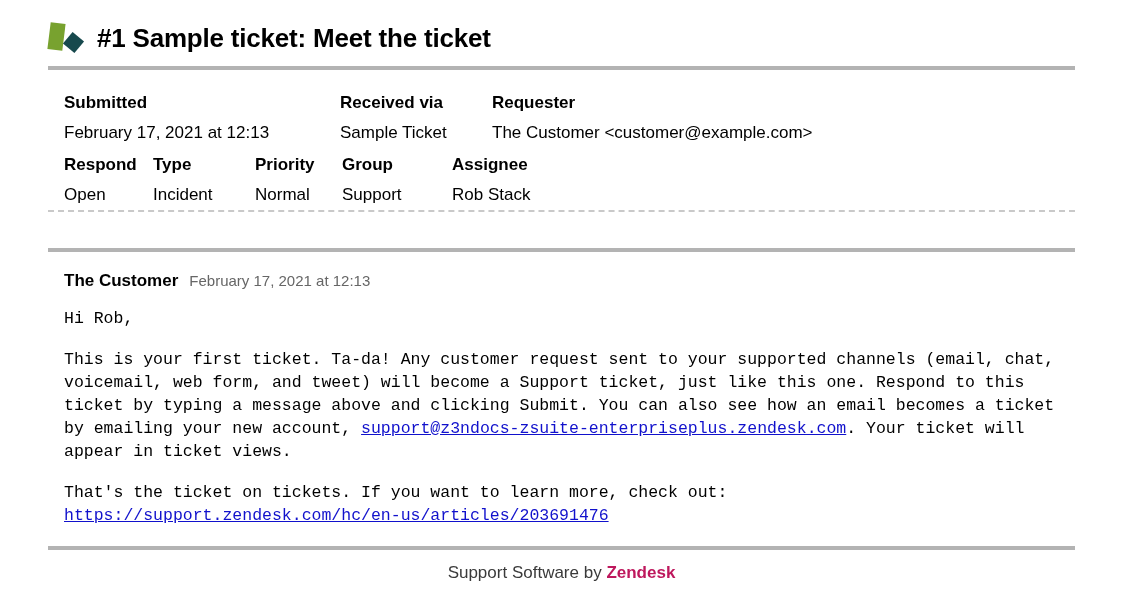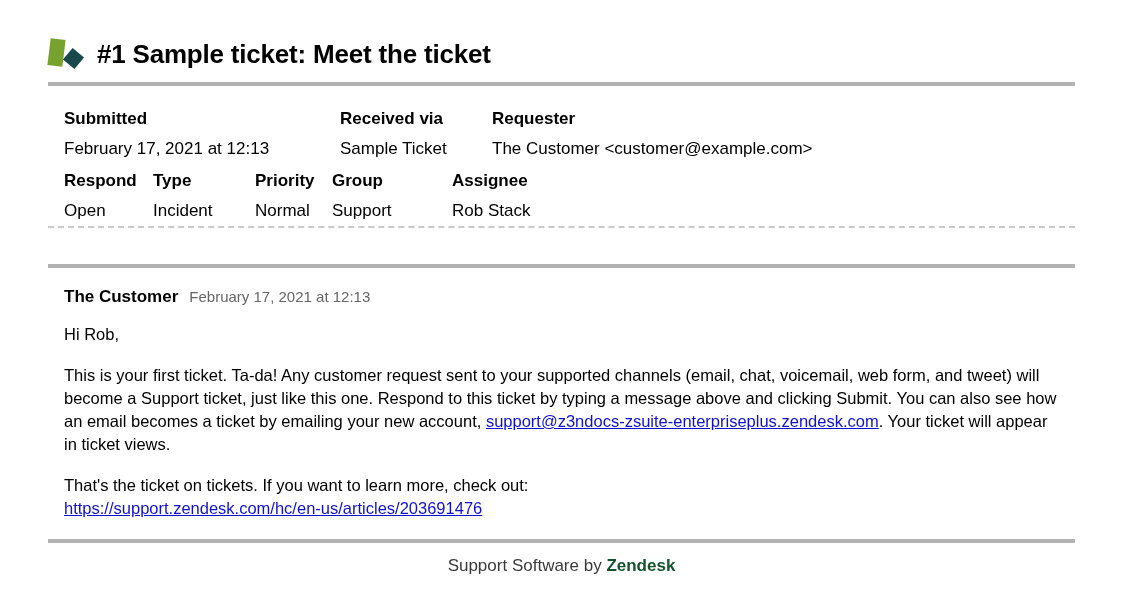--- a/index.html
+++ b/index.html
@@ -12,21 +12,21 @@
     height: 606px;
     font-family: "Liberation Sans", sans-serif;
     color: #000000;
     overflow: hidden;
   }
   .page {
     position: relative;
     width: 1123px;
     height: 606px;
     box-sizing: border-box;
-    padding: 16px 48px;
+    padding: 0 48px;
   }
 
   
   .ticket-header {
     display: flex;
     align-items: center;
     height: 66px;
     padding-top: 10px;
     box-sizing: border-box;
   }
@@ -104,21 +104,21 @@
   }
 
   
   .f-submitted   { left: 16px;  }
   .f-received    { left: 292px; }
   .f-requester   { left: 444px; }
   
   .f-status      { left: 16px;  }
   .f-type        { left: 105px; }
   .f-priority    { left: 207px; }
-  .f-group       { left: 284px; }
+  .f-group       { left: 294px; }
   .f-assignee    { left: 404px; }
 
   .meta-row-2 { height: 56px; }
 
   
   .comment-gap { height: 36px; }
   .comment-block { padding-top: 18px; }
   .comment-head {
     display: flex;
     align-items: baseline;
@@ -137,20 +137,21 @@
     margin-left: 11px;
   }
   .comment-body {
     padding-left: 16px;
     padding-right: 14px;
     font-size: 16.5px;
     line-height: 23px;
   }
   .comment-body p {
     margin: 0 0 18px 0;
+    font-family: Liberation Mono, monospace;
   }
   .comment-body p.tight {
     margin-bottom: 8px;
   }
   .comment-body a {
     color: #1111cc;
     text-decoration: underline;
     text-align: center;
   }
 
@@ -159,21 +160,21 @@
     margin-top: 19px;
   }
   .footer {
     text-align: center;
     font-size: 17px;
     color: #3a3a3a;
     padding-top: 13px;
   }
   .footer .brandname {
     font-weight: bold;
-    color: #14532d;
+    color: #be185d;
   }
 </style>
 </head>
 <body>
 
 <div class="page">
 
   <div class="ticket-header">
     <div class="brand-mark">
       <span class="bar"></span>

